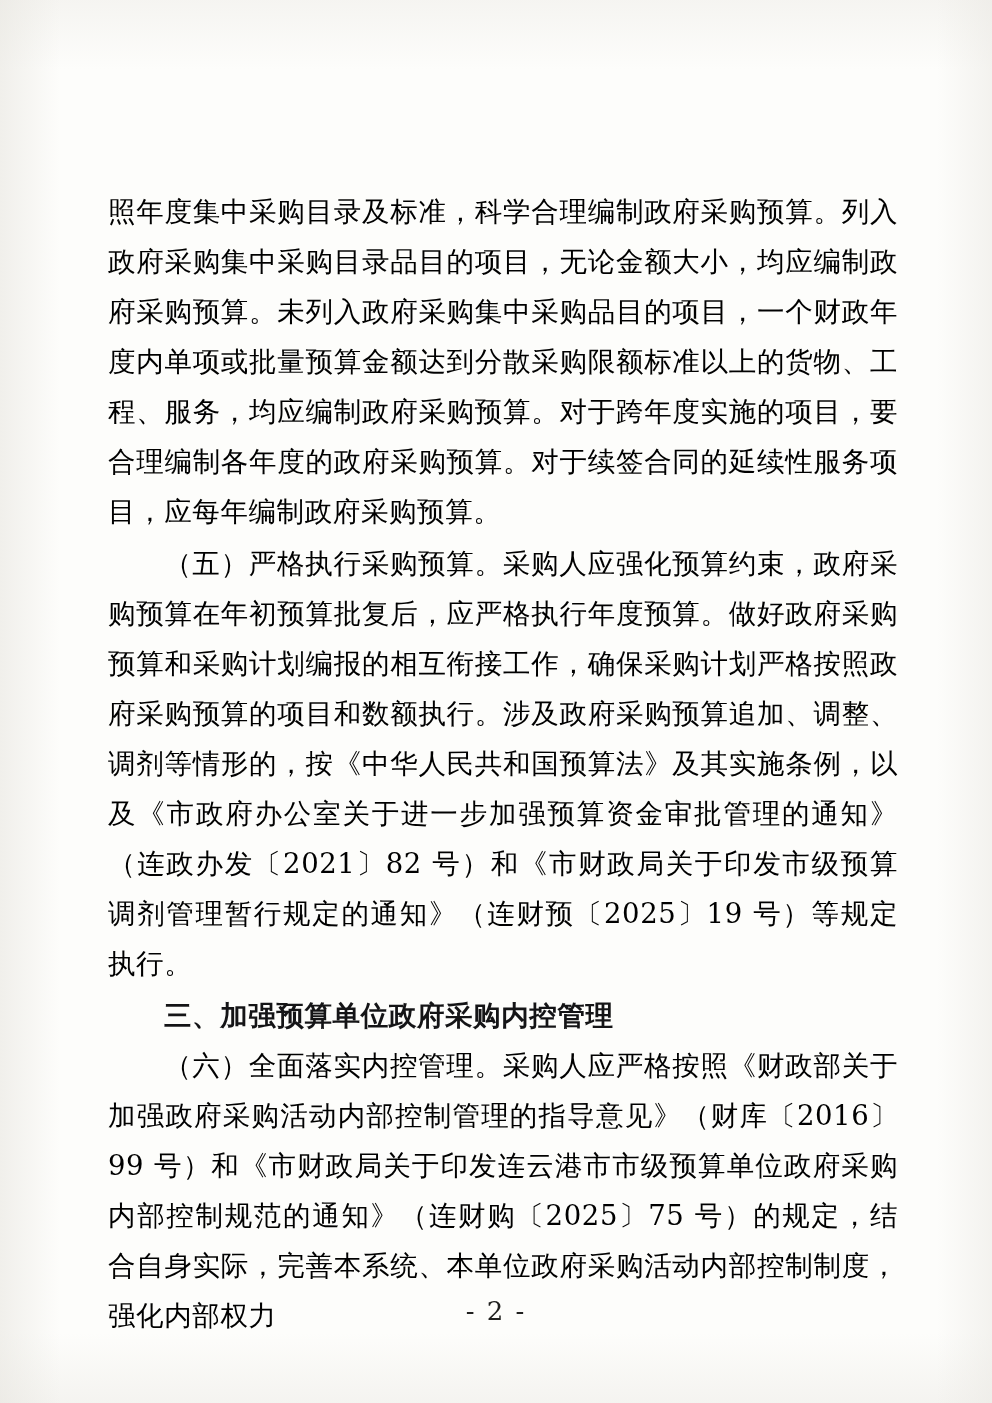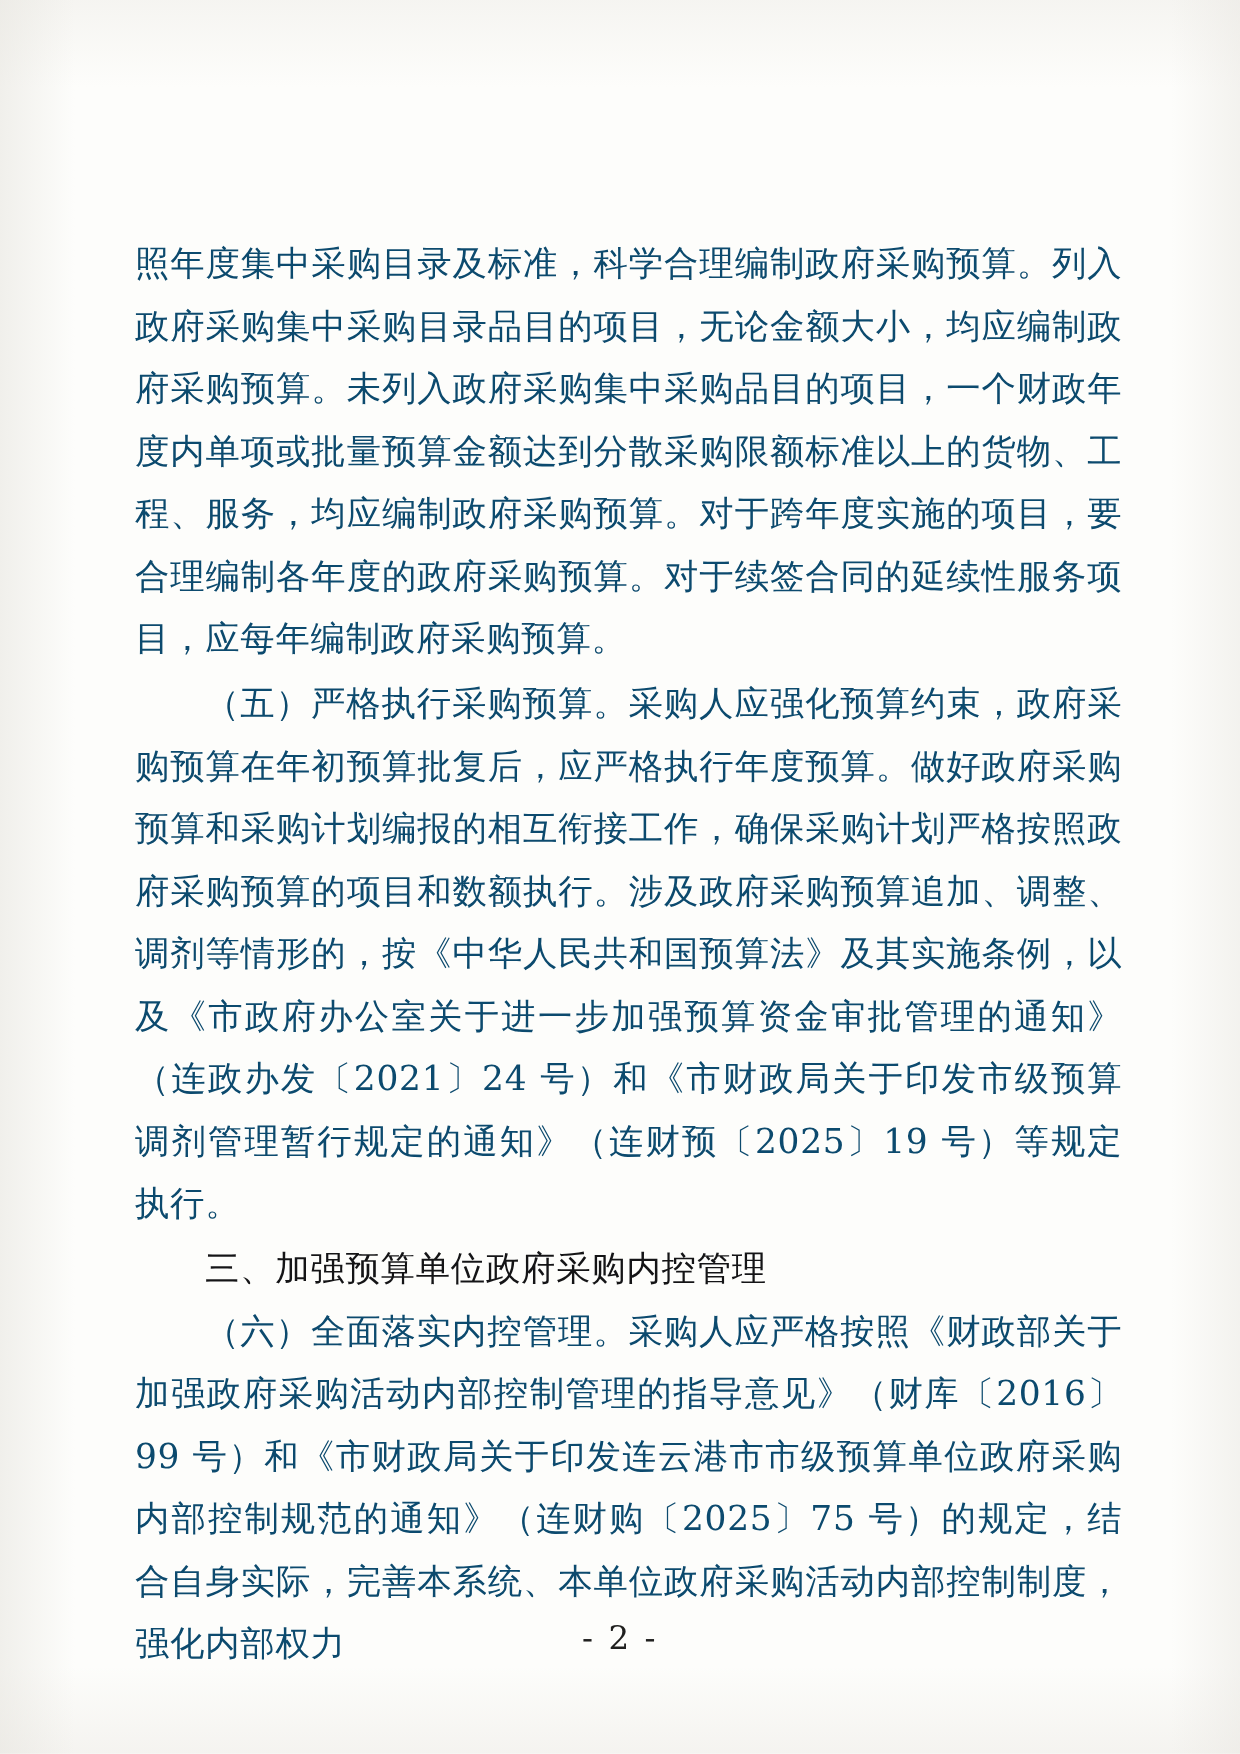--- a/index.html
+++ b/index.html
@@ -35,34 +35,34 @@
   .content {
     position: absolute;
     left: 108px;
     top: 186px;
     width: 790px;
   }
   p.para {
     margin: 0 0 2px 0;
     font-size: 27.5px;
     line-height: 50px;
-    color: #0c4a6e;
+    color: #000000;
     text-align: justify;
     text-justify: inter-ideograph;
     letter-spacing: 0.6px;
     font-family: "DejaVu Serif", "Liberation Serif", serif;
   }
   p.indent {
     text-indent: 56px;
   }
   h2.heading {
     margin: 0;
     font-size: 27.5px;
     line-height: 50px;
-    font-weight: normal;
+    font-weight: bold;
     color: #141416;
     text-indent: 56px;
     letter-spacing: 0.6px;
     font-family: "DejaVu Sans", "Liberation Sans", sans-serif;
   }
   .footer {
     position: absolute;
     left: 0;
     right: 0;
     top: 1296px;
@@ -74,21 +74,21 @@
   }
 </style>
 </head>
 <body>
 
 <div class="page">
   <div class="content">
 
     <p class="para">照年度集中采购目录及标准，科学合理编制政府采购预算。列入政府采购集中采购目录品目的项目，无论金额大小，均应编制政府采购预算。未列入政府采购集中采购品目的项目，一个财政年度内单项或批量预算金额达到分散采购限额标准以上的货物、工程、服务，均应编制政府采购预算。对于跨年度实施的项目，要合理编制各年度的政府采购预算。对于续签合同的延续性服务项目，应每年编制政府采购预算。</p>
 
-    <p class="para indent">（五）严格执行采购预算。采购人应强化预算约束，政府采购预算在年初预算批复后，应严格执行年度预算。做好政府采购预算和采购计划编报的相互衔接工作，确保采购计划严格按照政府采购预算的项目和数额执行。涉及政府采购预算追加、调整、调剂等情形的，按《中华人民共和国预算法》及其实施条例，以及《市政府办公室关于进一步加强预算资金审批管理的通知》（连政办发〔2021〕24 号）和《市财政局关于印发市级预算调剂管理暂行规定的通知》（连财预〔2025〕19 号）等规定执行。</p>
+    <p class="para indent">（五）严格执行采购预算。采购人应强化预算约束，政府采购预算在年初预算批复后，应严格执行年度预算。做好政府采购预算和采购计划编报的相互衔接工作，确保采购计划严格按照政府采购预算的项目和数额执行。涉及政府采购预算追加、调整、调剂等情形的，按《中华人民共和国预算法》及其实施条例，以及《市政府办公室关于进一步加强预算资金审批管理的通知》（连政办发〔2021〕82 号）和《市财政局关于印发市级预算调剂管理暂行规定的通知》（连财预〔2025〕19 号）等规定执行。</p>
 
     <h2 class="heading">三、加强预算单位政府采购内控管理</h2>
 
     <p class="para indent">（六）全面落实内控管理。采购人应严格按照《财政部关于加强政府采购活动内部控制管理的指导意见》（财库〔2016〕99 号）和《市财政局关于印发连云港市市级预算单位政府采购内部控制规范的通知》（连财购〔2025〕75 号）的规定，结合自身实际，完善本系统、本单位政府采购活动内部控制制度，强化内部权力</p>
 
   </div>
 
   <div class="footer">- 2 -</div>
 </div>
 

